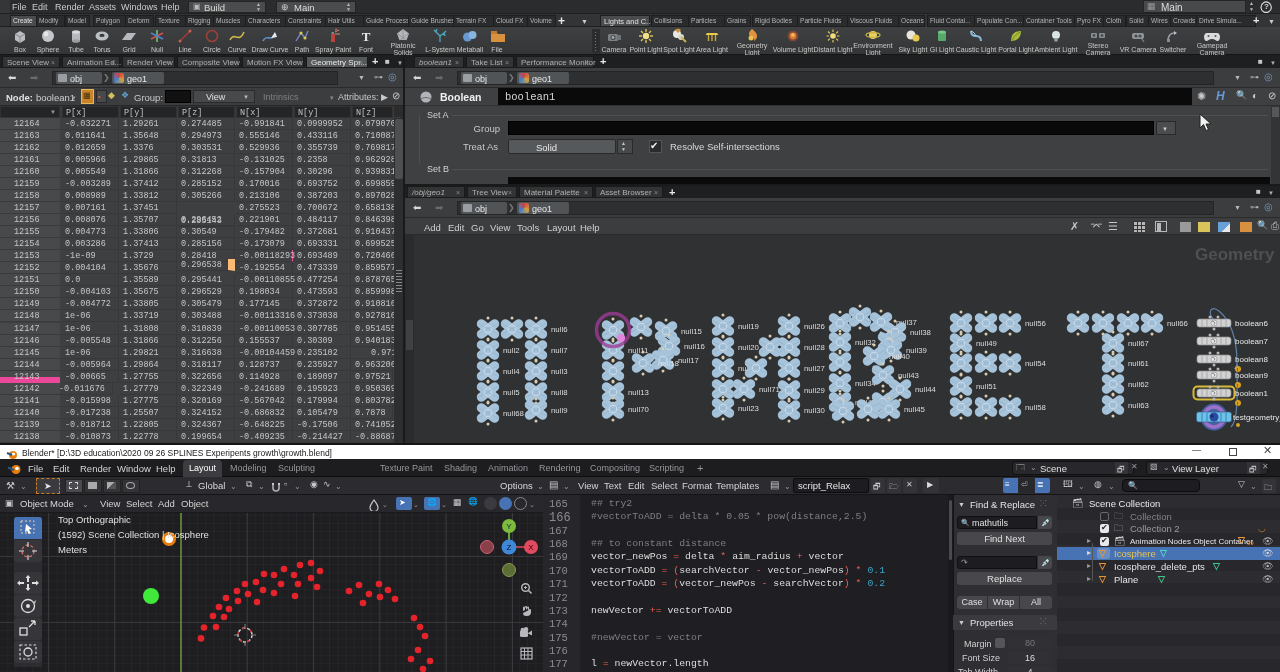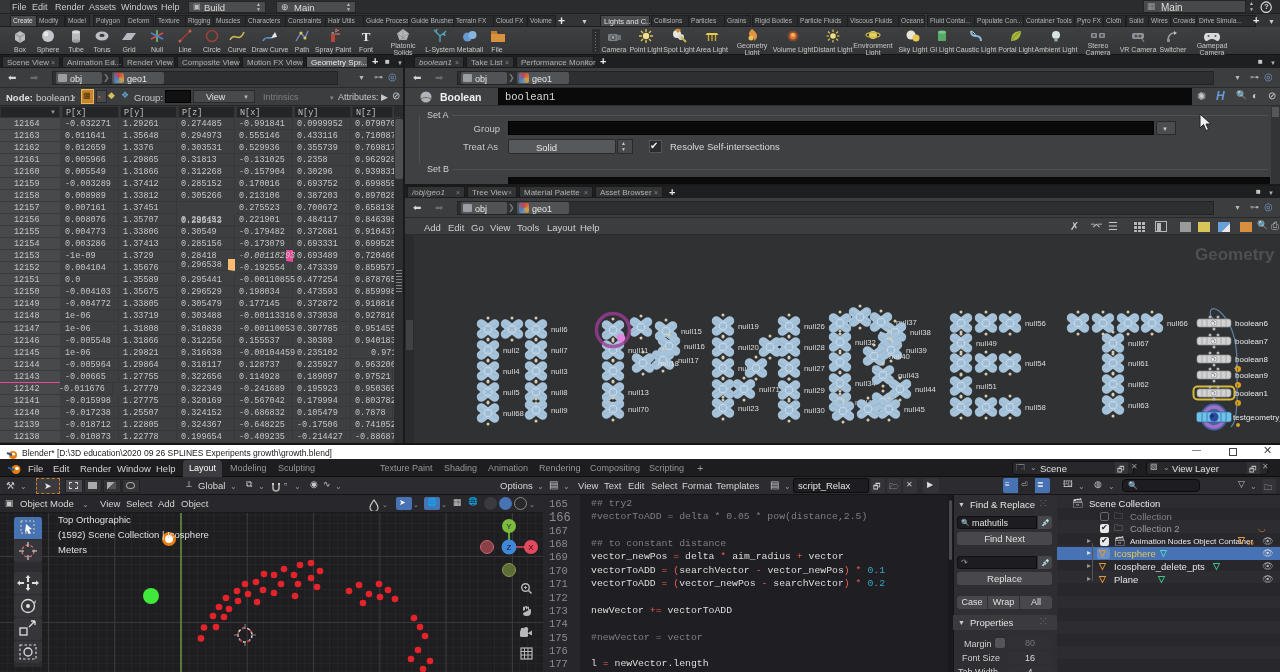--- a/index.html
+++ b/index.html
@@ -627,21 +627,21 @@
       </div>
       <div style="position:absolute;left:62px;top:250.32999999999998px;width:57px;height:12px;border-bottom:1px solid #37383a;border-right:1px solid #37383a;">
         <span style="position:absolute;left:3px;top:2px;">-1e-09</span>
       </div>
       <div style="position:absolute;left:120px;top:250.32999999999998px;width:57px;height:12px;border-bottom:1px solid #37383a;border-right:1px solid #37383a;">
         <span style="position:absolute;left:3px;top:2px;">1.3729</span>
       </div>
       <div style="position:absolute;left:178px;top:250.32999999999998px;width:57px;height:12px;border-bottom:1px solid #37383a;border-right:1px solid #37383a;">
         <span style="position:absolute;left:3px;top:2px;">0.28418</span>
       </div>
-      <div style="position:absolute;left:236px;top:250.32999999999998px;width:57px;height:12px;border-bottom:1px solid #37383a;border-right:7px solid #ec4899;font-style:italic;">
+      <div style="position:absolute;left:236px;top:250.32999999999998px;width:57px;height:12px;border-bottom:1px solid #37383a;border-right:1px solid #ec4899;">
         <span style="position:absolute;left:3px;top:2px;">-0.00118293</span>
       </div>
       <div style="position:absolute;left:294px;top:250.32999999999998px;width:57px;height:12px;border-bottom:1px solid #37383a;border-right:1px solid #37383a;">
         <span style="position:absolute;left:3px;top:2px;">0.693489</span>
       </div>
       <div style="position:absolute;left:352px;top:250.32999999999998px;width:41px;height:12px;border-bottom:1px solid #37383a;border-right:1px solid #37383a;">
         <span style="position:absolute;left:3px;top:2px;">0.720466</span>
       </div>
       <div style="position:absolute;left:0;top:262.36px;width:60px;height:12px;background:#47494b;border-bottom:1px solid #3a3a3a;">
         <span style="position:absolute;left:14px;top:2px;">12152</span>
@@ -825,21 +825,21 @@
       </div>
       <div style="position:absolute;left:236px;top:358.6px;width:57px;height:12px;border-bottom:1px solid #37383a;border-right:1px solid #37383a;">
         <span style="position:absolute;left:3px;top:2px;">0.128737</span>
       </div>
       <div style="position:absolute;left:294px;top:358.6px;width:57px;height:12px;border-bottom:1px solid #37383a;border-right:1px solid #37383a;">
         <span style="position:absolute;left:3px;top:2px;">0.235927</span>
       </div>
       <div style="position:absolute;left:352px;top:358.6px;width:41px;height:12px;border-bottom:1px solid #37383a;border-right:1px solid #37383a;">
         <span style="position:absolute;left:3px;top:2px;">0.963206</span>
       </div>
-      <div style="position:absolute;left:0;top:370.63px;width:60px;height:12px;background:#47494b;border-bottom:1px solid #ec4899;padding-left:48px;">
+      <div style="position:absolute;left:0;top:370.63px;width:60px;height:12px;background:#47494b;border-bottom:6px solid #ec4899;padding-left:48px;">
         <span style="position:absolute;left:14px;top:2px;">12143</span>
       </div>
       <div style="position:absolute;left:62px;top:370.63px;width:57px;height:12px;border-bottom:1px solid #37383a;border-right:1px solid #37383a;">
         <span style="position:absolute;left:3px;top:2px;">-0.00665</span>
       </div>
       <div style="position:absolute;left:120px;top:370.63px;width:57px;height:12px;border-bottom:1px solid #37383a;border-right:1px solid #37383a;">
         <span style="position:absolute;left:3px;top:2px;">1.27755</span>
       </div>
       <div style="position:absolute;left:178px;top:370.63px;width:57px;height:12px;border-bottom:1px solid #37383a;border-right:1px solid #37383a;">
         <span style="position:absolute;left:3px;top:2px;">0.322656</span>

